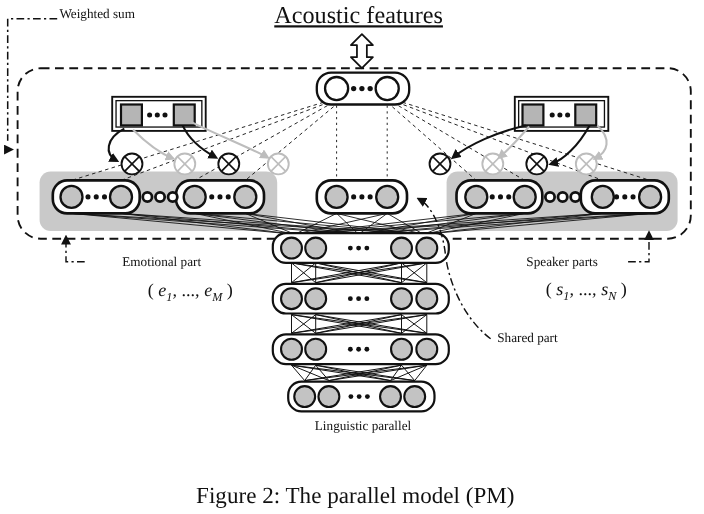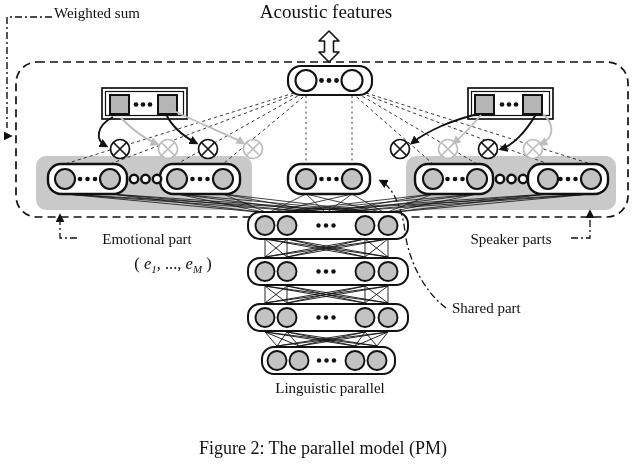--- a/index.html
+++ b/index.html
@@ -1,27 +1,27 @@
 <!DOCTYPE html>
 <html><head>
 <meta charset="utf-8">
 <style>
   html,body{margin:0;padding:0;background:#fff;}
   .stage{
     position:relative;width:640px;height:467px;background:#fff;overflow:hidden;
     font-family:"Liberation Serif","DejaVu Serif",serif;color:#111;
   }
   .stage svg{position:absolute;left:0;top:0;}
-  .lbl{position:absolute;white-space:nowrap;font-size:15px;line-height:1.05;}
+  .lbl{position:absolute;white-space:nowrap;font-size:12px;line-height:1.05;}
   .lbl.centered{transform:translateX(-50%);}
-  .lbl.big{font-size:19px;}
+  .lbl.big{font-size:22px;text-decoration:underline;}
   .lbl.math{font-size:16.5px;margin-left:27px;}
   .lbl.math i{font-style:italic;}
   .lbl.math sub{font-size:11px;font-style:italic;line-height:0;}
-  .caption{font-size:18px;}
+  .caption{font-size:21px;}
 </style>
 </head>
 <body>
 
 <div class="stage">
 
   <svg width="640" height="467" viewBox="0 0 640 467">
     <defs>
       <marker id="ab" viewBox="0 0 10 10" refX="7" refY="5" markerWidth="9" markerHeight="9" orient="auto" markerUnits="userSpaceOnUse">
         <path d="M0,0 L10,5 L0,10 z" fill="#111"></path>
@@ -215,16 +215,19 @@
     </g>
   </svg>
 
   <div class="lbl big centered" style="left:326px;top:2px">Acoustic features</div>
   <div class="lbl" style="left:54px;top:6px">Weighted sum</div>
   <div class="lbl centered" style="left:147px;top:232px">Emotional part</div>
   <div class="lbl math centered" style="left:146px;top:255px">
     <span>( </span><i>e</i><sub>1</sub><span>, ..., </span><i>e</i><sub>M</sub><span> )</span>
   </div>
   <div class="lbl centered" style="left:511px;top:232px">Speaker parts</div>
+  <div class="lbl math centered" style="left:506px;top:254px">
+    <span>( </span><i>s</i><sub>1</sub><span>, ..., </span><i>s</i><sub>N</sub><span> )</span>
+  </div>
   <div class="lbl" style="left:452px;top:301px">Shared part</div>
   <div class="lbl centered" style="left:330px;top:381px">Linguistic parallel</div>
   <div class="lbl caption centered" style="left:323px;top:439px">Figure 2: The parallel model (PM)</div>
 </div>
 
 </body></html>

